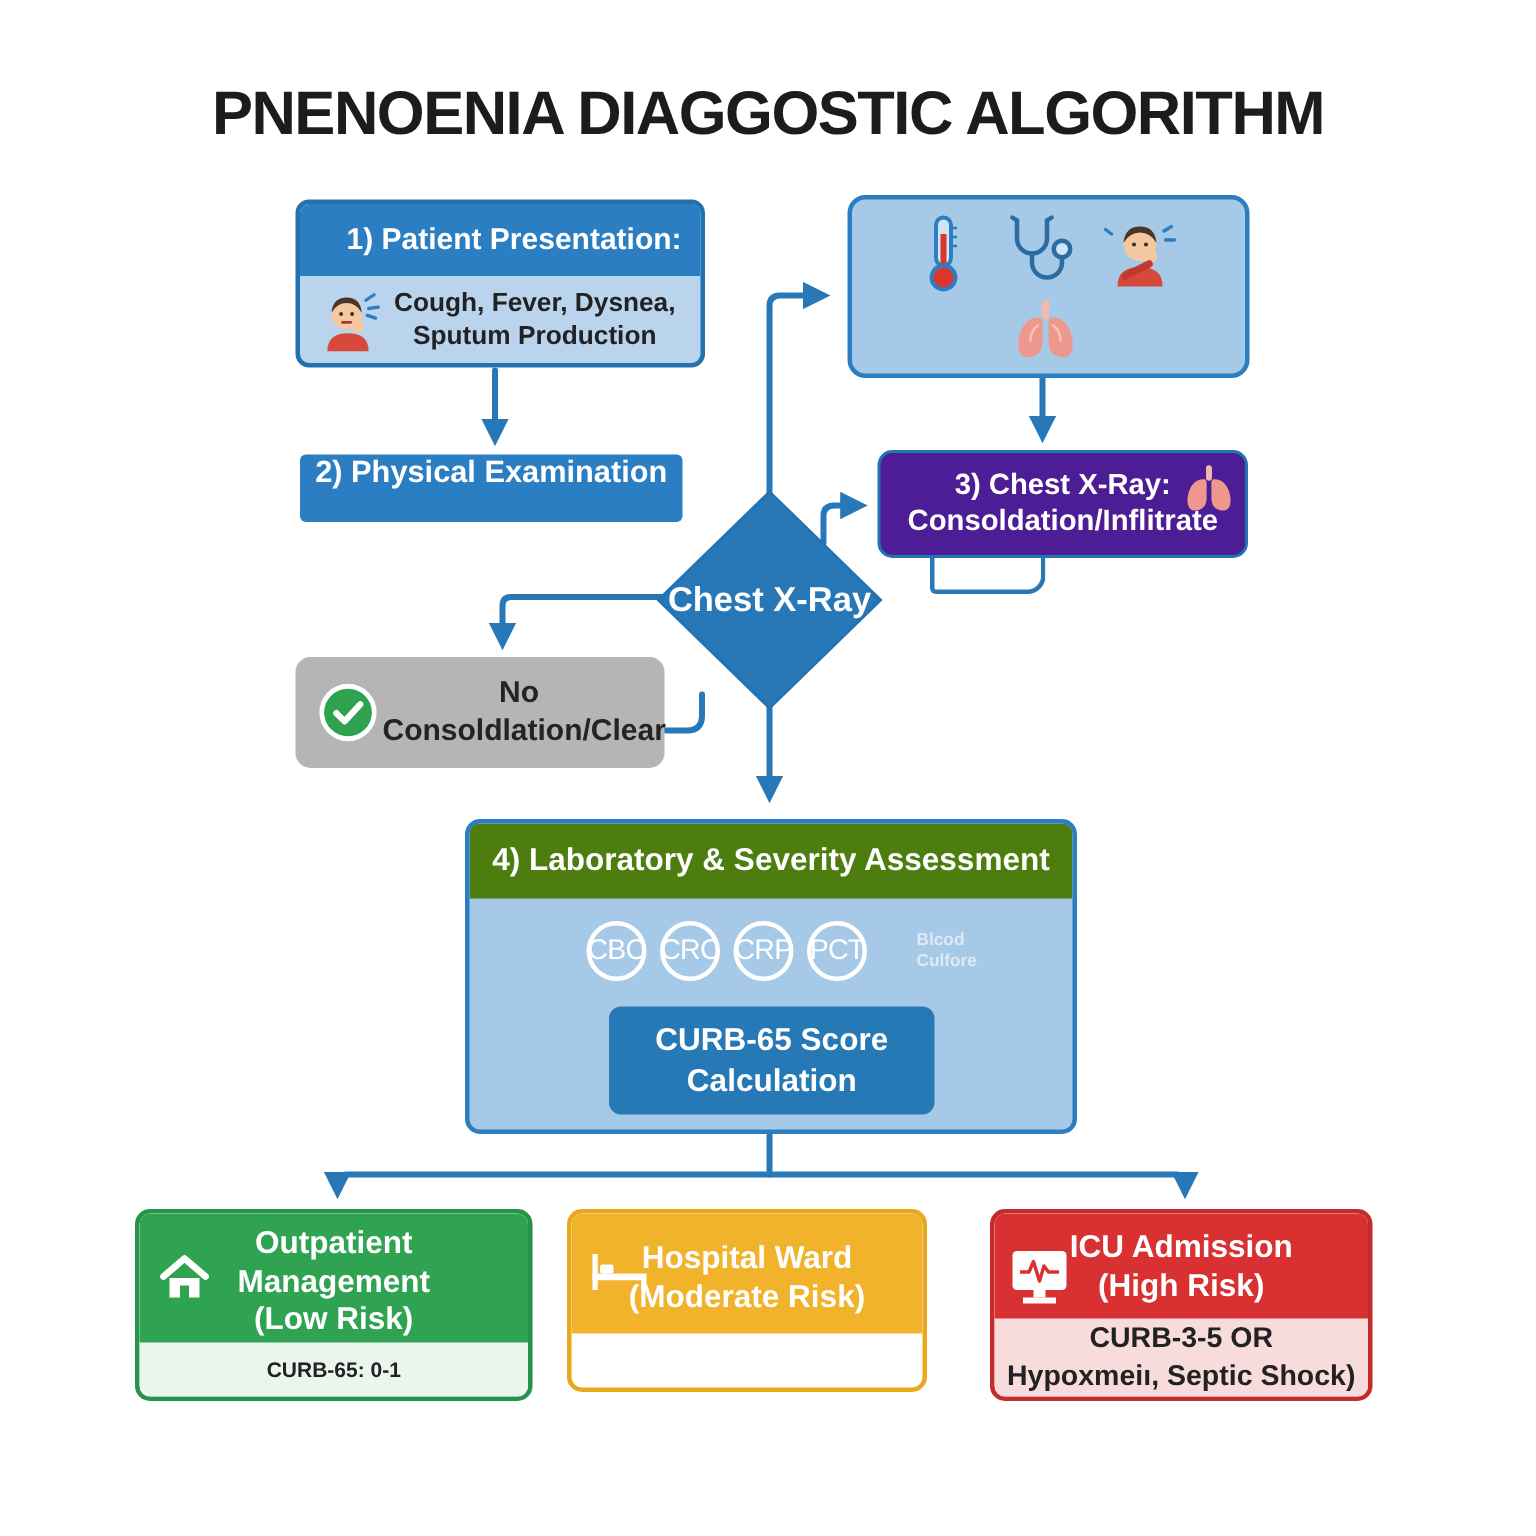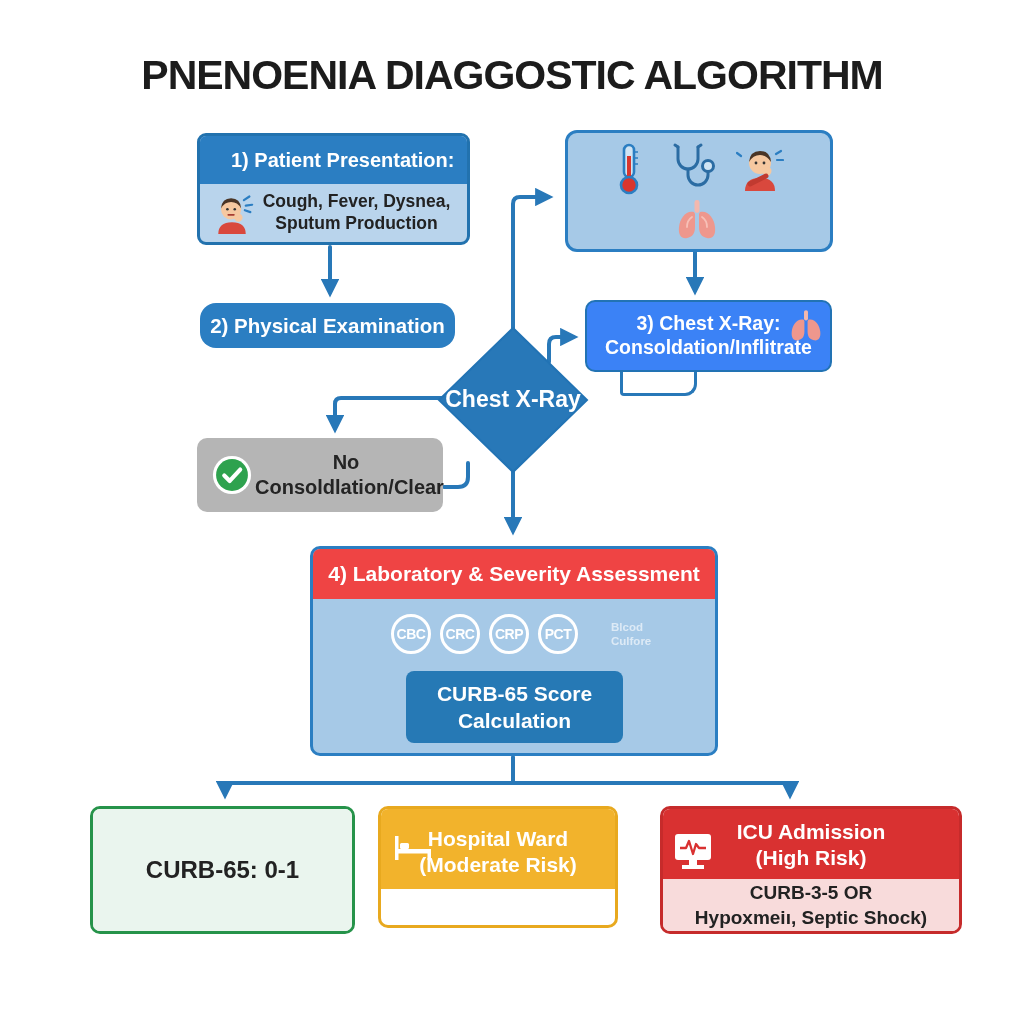--- a/index.html
+++ b/index.html
@@ -19,52 +19,52 @@
   .box1-body{display:flex;align-items:center;height:58px;}
   .box1-body .person{width:44px;height:44px;margin-left:10px;flex:0 0 auto;}
   .box1-text{flex:1;text-align:center;font-size:17.5px;font-weight:bold;color:#222;line-height:1.25;padding-right:8px;}
   
   .iconbox{left:565px;top:130px;width:268px;height:122px;background:#a6c9e7;border:3px solid #2b7ec2;border-radius:12px;}
   .iconbox .therm{position:absolute;left:48px;top:10px;width:26px;height:52px;}
   .iconbox .steth{position:absolute;left:98px;top:8px;width:52px;height:54px;}
   .iconbox .person{position:absolute;left:168px;top:10px;width:48px;height:50px;}
   .iconbox .lungs{position:absolute;left:105px;top:66px;width:48px;height:42px;}
   
-  .box2{left:200px;top:303px;width:255px;height:45px;background:#2b7ec2;border-radius:16px;color:#fff;font-weight:bold;font-size:20.5px;display:flex;align-items:center;justify-content:center;}
-  
-  .box3{left:585px;top:300px;width:247px;height:72px;background:#3b82f6;border:2px solid #2273b4;border-radius:10px;color:#fff;font-weight:bold;font-size:19.5px;text-align:center;line-height:1.22;display:flex;flex-direction:column;justify-content:center;}
+  .box2{left:200px;top:303px;width:255px;height:45px;background:#2b7ec2;border-radius:4px;color:#fff;font-weight:bold;font-size:20.5px;display:flex;justify-content:center;}
+  
+  .box3{left:585px;top:300px;width:247px;height:72px;background:#4c1d95;border:2px solid #2273b4;border-radius:10px;color:#fff;font-weight:bold;font-size:19.5px;text-align:center;line-height:1.22;display:flex;flex-direction:column;justify-content:center;}
   .box3 .lungs{position:absolute;right:5px;top:7px;width:38px;height:34px;}
   
   .diamond-label{left:433px;top:386px;width:160px;text-align:center;color:#fff;font-weight:bold;font-size:23px;z-index:2;}
   
   .graybox{left:197px;top:438px;width:246px;height:74px;background:#b5b5b5;border-radius:10px;}
   .graybox .check{position:absolute;left:15px;top:17px;width:40px;height:40px;}
   .gray-text{position:absolute;left:58px;right:6px;top:0;height:100%;display:flex;flex-direction:column;justify-content:center;text-align:center;font-size:20px;font-weight:bold;color:#242424;line-height:1.25;}
   
   .box4{left:310px;top:546px;width:408px;height:210px;border:3px solid #2b7ec2;border-radius:10px;overflow:hidden;background:#a6c9e7;}
-  .box4-header{background:#ef4444;color:#fff;font-weight:bold;font-size:21px;height:50px;display:flex;align-items:center;justify-content:center;}
+  .box4-header{background:#4d7c0f;color:#fff;font-weight:bold;font-size:21px;height:50px;display:flex;align-items:center;justify-content:center;}
   .labs-row{display:flex;align-items:center;margin:15px 0 0 78px;}
-  .lab-circle{width:40px;height:40px;border:3.5px solid #fff;border-radius:50%;box-sizing:border-box;color:#fff;font-weight:bold;font-size:14px;display:flex;align-items:center;justify-content:center;margin-right:9px;letter-spacing:-0.5px;}
+  .lab-circle{width:40px;height:40px;border:3.5px solid #fff;border-radius:50%;box-sizing:border-box;color:#fff;font-weight:normal;font-size:19px;display:flex;align-items:center;justify-content:center;margin-right:9px;letter-spacing:-0.5px;}
   .blood-culture{margin-left:24px;color:#ddeaf6;font-weight:bold;font-size:11.5px;line-height:1.25;}
   .curb-box{position:absolute;left:93px;top:122px;width:217px;height:72px;background:#2679b5;border-radius:8px;color:#fff;font-weight:bold;font-size:21px;text-align:center;line-height:1.3;display:flex;flex-direction:column;justify-content:center;}
   
   .ghost{left:620px;top:368px;width:77px;height:28px;border-left:3px solid #2878b8;border-right:3px solid #2878b8;border-bottom:3px solid #2878b8;border-bottom-right-radius:12px;border-bottom-left-radius:4px;z-index:0;}
   
   .outcome{border-radius:10px;overflow:hidden;display:flex;flex-direction:column;}
   .outcome .head{color:#fff;font-weight:bold;font-size:21px;text-align:center;line-height:1.22;position:relative;}
   .outcome .foot{flex:1;display:flex;flex-direction:column;justify-content:center;text-align:center;font-weight:bold;color:#222;}
   .green{left:90px;top:806px;width:265px;height:128px;border:3px solid #26934a;}
   .green .head{background:#2fa351;height:86px;padding-top:7px;box-sizing:border-box;}
-  .green .foot{background:#eaf5ee;font-size:24px;}
+  .green .foot{background:#eaf5ee;font-size:14px;}
   .green .oicon{position:absolute;left:13px;top:27px;width:34px;height:32px;}
   .amber{left:378px;top:806px;width:240px;height:122px;border:3px solid #e8a91f;}
   .amber .head{background:#f2b32c;height:80px;padding-top:17px;box-sizing:border-box;}
   .amber .foot{background:#fdf3d3;font-size:20px;}
   .amber .oicon{position:absolute;left:12px;top:25px;width:40px;height:28px;}
-  .red{left:660px;top:806px;width:302px;height:128px;border:3px solid #c62b2b;}
+  .red{left:660px;top:806px;width:255px;height:128px;border:3px solid #c62b2b;}
   .red .head{background:#d93131;height:70px;padding-top:10px;box-sizing:border-box;}
   .red .foot{background:#f8dbdb;font-size:19px;line-height:1.32;}
   .red .oicon{position:absolute;left:10px;top:22px;width:40px;height:42px;}
   .head div:empty, .foot div:empty{display:none;}
 </style>
 </head>
 <body>
 
 <div class="stage">
 
@@ -185,20 +185,29 @@
         <div>Culfore</div>
       </div>
     </div>
     <div class="curb-box">
       <div>CURB-65 Score</div>
       <div>Calculation</div>
     </div>
   </div>
 
   <div class="node outcome green">
+    <div class="head">
+      <svg class="oicon" viewBox="0 0 34 32">
+        <path d="M3 15 L17 3 L31 15" stroke="#ffffff" stroke-width="4.5" fill="none" stroke-linejoin="round" stroke-linecap="round"></path>
+        <path d="M7 16 V29 H14 V21 H20 V29 H27 V16 Z" fill="#ffffff"></path>
+      </svg>
+      <div>Outpatient</div>
+      <div>Management</div>
+      <div>(Low Risk)</div>
+    </div>
     <div class="foot">
       <div>CURB-65: 0-1</div>
 
     </div>
   </div>
 
   <div class="node outcome amber">
     <div class="head">
       <svg class="oicon" viewBox="0 0 40 28">
         <rect x="2" y="2" width="3.5" height="24" fill="#ffffff"></rect>

